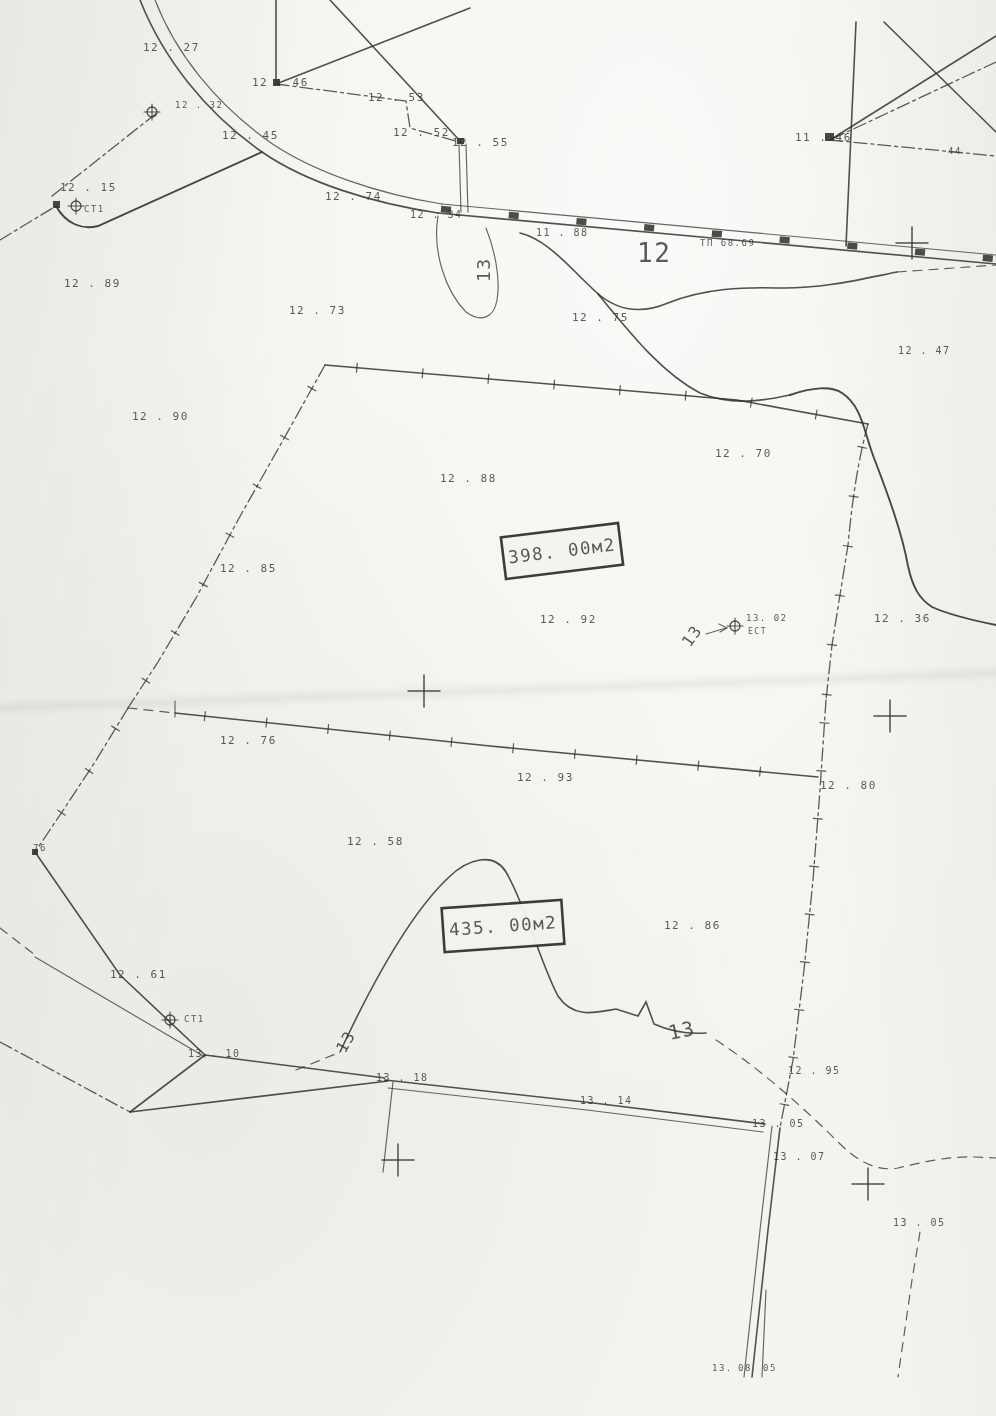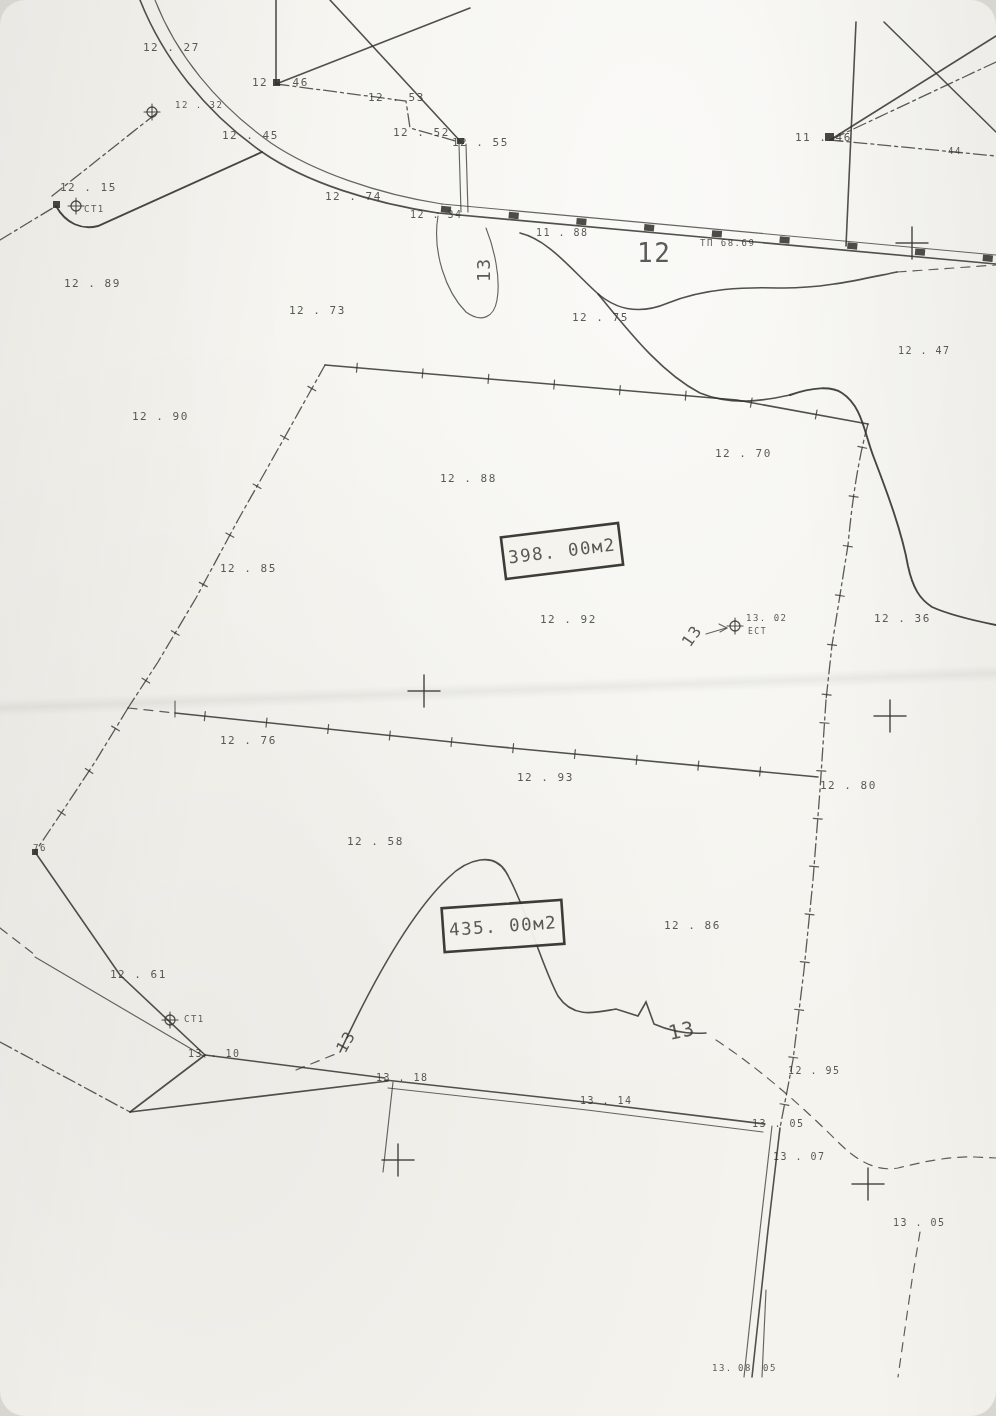--- a/index.html
+++ b/index.html
@@ -6,21 +6,20 @@
   .paper{
     width:996px;height:1416px;margin:0 auto;position:relative;
     background:
       linear-gradient(100deg, rgba(0,0,0,0.045), rgba(0,0,0,0) 28%),
       linear-gradient(265deg, rgba(0,0,0,0.035), rgba(0,0,0,0) 22%),
       linear-gradient(178deg, rgba(0,0,0,0) 48.2%, rgba(0,0,0,0.05) 48.8%, rgba(0,0,0,0) 49.4%),
       radial-gradient(ellipse at 65% 15%, rgba(255,255,255,0.55), rgba(255,255,255,0) 55%),
       radial-gradient(ellipse at 20% 75%, rgba(0,0,0,0.035), rgba(0,0,0,0) 50%),
       #f4f3ee;
     overflow:hidden;
-    border-radius:25px;
   }
   svg{position:absolute;left:0;top:0;}
   path,line{fill:none;stroke-linecap:round;}
   .ink{stroke:#34332d;}
   .solid{stroke-width:1.6;opacity:.85;}
   .thick{stroke-width:1.9;opacity:.9;}
   .thin{stroke-width:1.15;opacity:.75;}
   .dashdot{stroke-width:1.3;stroke-dasharray:13 4 3 4;opacity:.8;}
   .dash{stroke-width:1.2;stroke-dasharray:9 7;opacity:.78;}
   .hatch{stroke-width:6.5;stroke-dasharray:10 58;opacity:.88;stroke-linecap:butt;}

